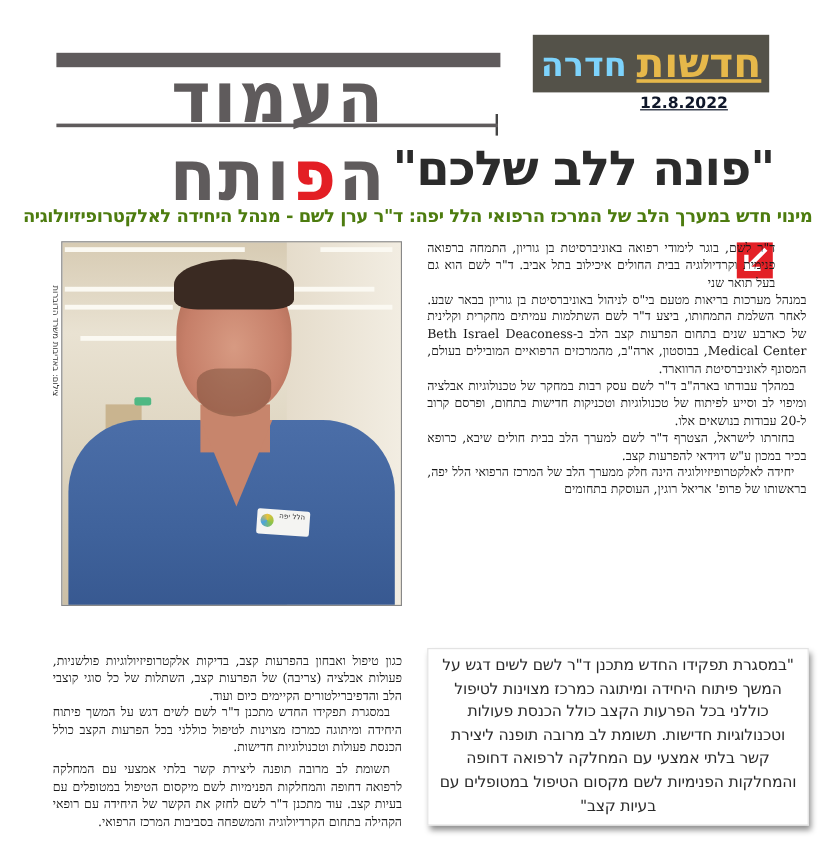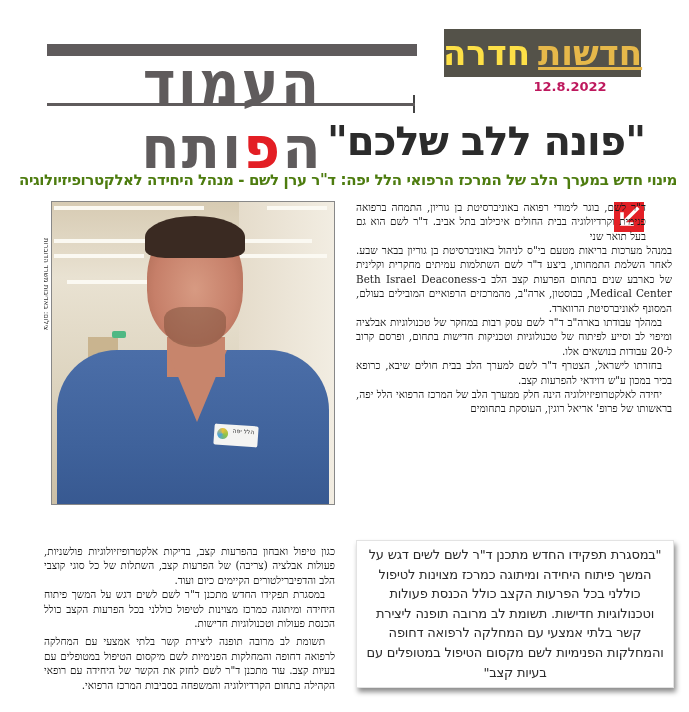--- a/index.html
+++ b/index.html
@@ -21,24 +21,24 @@
     }
     .section-title .text .red { color: #e31e24; }
 
     
     .brand {
       position: absolute; left: 444px; top: 29px; width: 197px; height: 48px;
       background: #545249; direction: rtl; display: flex; align-items: center; justify-content: center;
       gap: 8px; padding: 0 6px;
     }
     .brand .b1 { color: #e6b84a; font-weight: bold; font-size: 34px; font-family: "DejaVu Sans", sans-serif; text-decoration: underline; }
-    .brand .b2 { color: #fde047; font-weight: bold; font-size: 34px; font-family: "DejaVu Sans", sans-serif; }
+    .brand .b2 { color: #7dd3fc; font-weight: bold; font-size: 28px; font-family: "DejaVu Sans", sans-serif; }
     .date {
       position: absolute; left: 520px; top: 79px; width: 100px; text-align: center;
-      font-weight: bold; font-size: 13px; color: #be185d;
+      font-weight: bold; font-size: 13px; color: #0f172a; text-decoration: underline;
     }
 
     
     .headline {
       position: absolute; left: 200px; top: 118px; width: 445px; text-align: right; direction: rtl;
       font-weight: bold; font-size: 40px; line-height: 46px; color: #2b2b2b;
       font-family: "DejaVu Sans", sans-serif; letter-spacing: -1px;
     }
     .subhead {
       position: absolute; left: 40px; top: 170px; width: 637px; text-align: right; direction: rtl;

